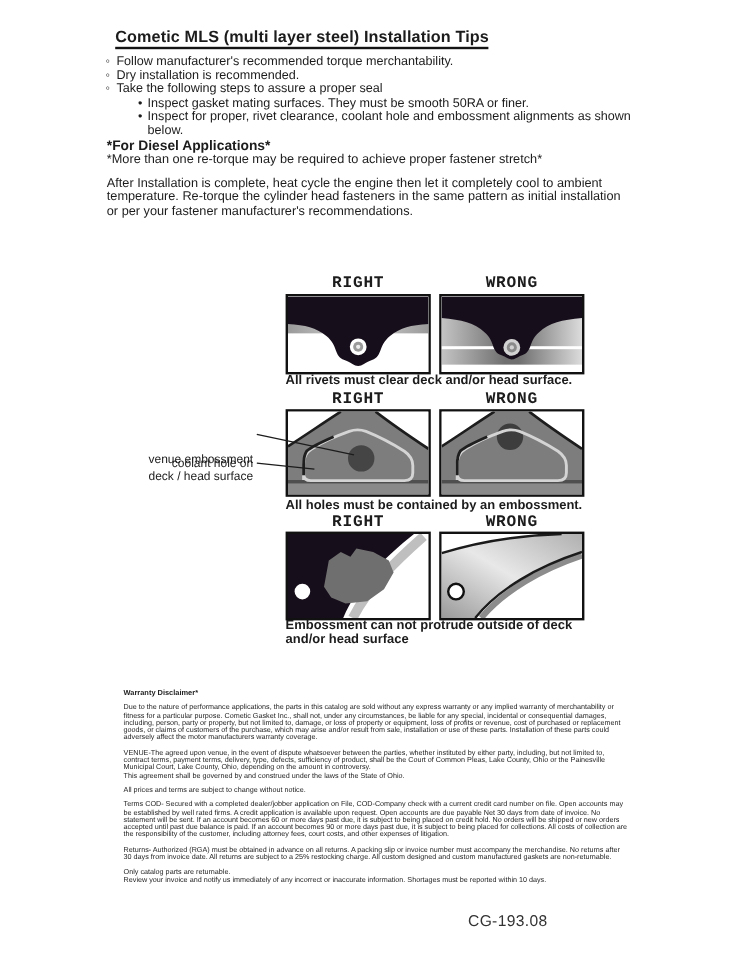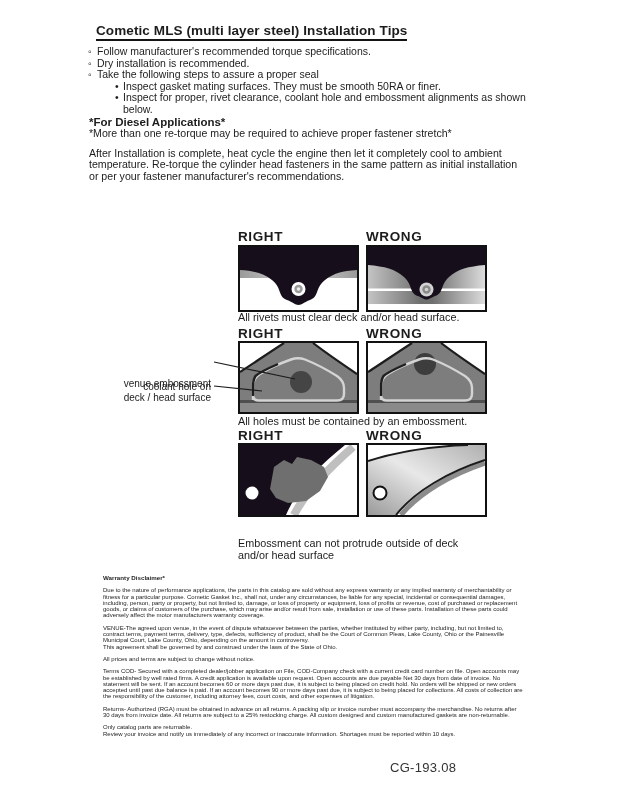--- a/index.html
+++ b/index.html
@@ -25,46 +25,46 @@
   .diesel p{margin:0 0 8px 0;white-space:pre-line;}
   
   .dbox{box-sizing:border-box;border:2px solid #111;background:#fff;}
   .dbox svg{display:block;width:100%;height:100%;}
   .b1l{left:238px;top:245px;width:121px;height:67px;}
   .b1r{left:366px;top:245px;width:121px;height:67px;}
   .b2l{left:238px;top:341px;width:121px;height:73px;}
   .b2r{left:366px;top:341px;width:121px;height:73px;}
   .b3l{left:238px;top:443px;width:121px;height:74px;}
   .b3r{left:366px;top:443px;width:121px;height:74px;}
-  .dlabel{width:121px;font-size:13.5px;font-weight:bold;letter-spacing:.6px;}
+  .dlabel{width:121px;text-align:center;font-size:13.5px;font-weight:bold;letter-spacing:.6px;font-family:Liberation Mono, monospace;}
   .l1{top:229px;} .l2{top:326px;} .l3{top:428px;}
   .ll{left:238px;} .lr{left:366px;}
-  .caption{left:238px;font-size:10.8px;font-weight:normal;line-height:11.6px;white-space:pre-line;}
-  .c1{top:312px;} .c2{top:416px;} .c3{top:538px;}
+  .caption{left:238px;font-size:10.8px;font-weight:bold;line-height:11.6px;white-space:pre-line;}
+  .c1{top:312px;} .c2{top:416px;} .c3{top:516px;}
   .ann{text-align:right;font-size:10px;line-height:10.6px;width:121px;left:90px;}
   .a1{top:346px;margin-top:36px;} .a2{top:379px;}
   .overlay{left:0;top:0;width:618px;height:800px;pointer-events:none;}
   
   .legal{left:103px;top:575px;width:420px;font-size:6px;line-height:6.3px;color:#242424;}
   .legal h4{font-size:6.2px;margin:0 0 6px 0;}
   .legal p{margin:0 0 6px 0;white-space:pre-line;}
   
   .pagenum{left:390px;top:760px;font-size:13px;letter-spacing:.3px;color:#333;}
 </style>
 </head>
 <body>
 
 <div class="page">
 
   <div class="abs title">Cometic MLS (multi layer steel) Installation Tips</div>
 
   <div class="abs tips">
     <div class="brow">
       <span class="g">◦</span>
-      <span>Follow manufacturer's recommended torque specifications.</span>
+      <span>Follow manufacturer's recommended torque merchantability.</span>
     </div>
     <div class="brow">
       <span class="g">◦</span>
       <span>Dry installation is recommended.</span>
     </div>
     <div class="brow">
       <span class="g">◦</span>
       <span>Take the following steps to assure a proper seal</span>
     </div>
     <div class="brow sub">

